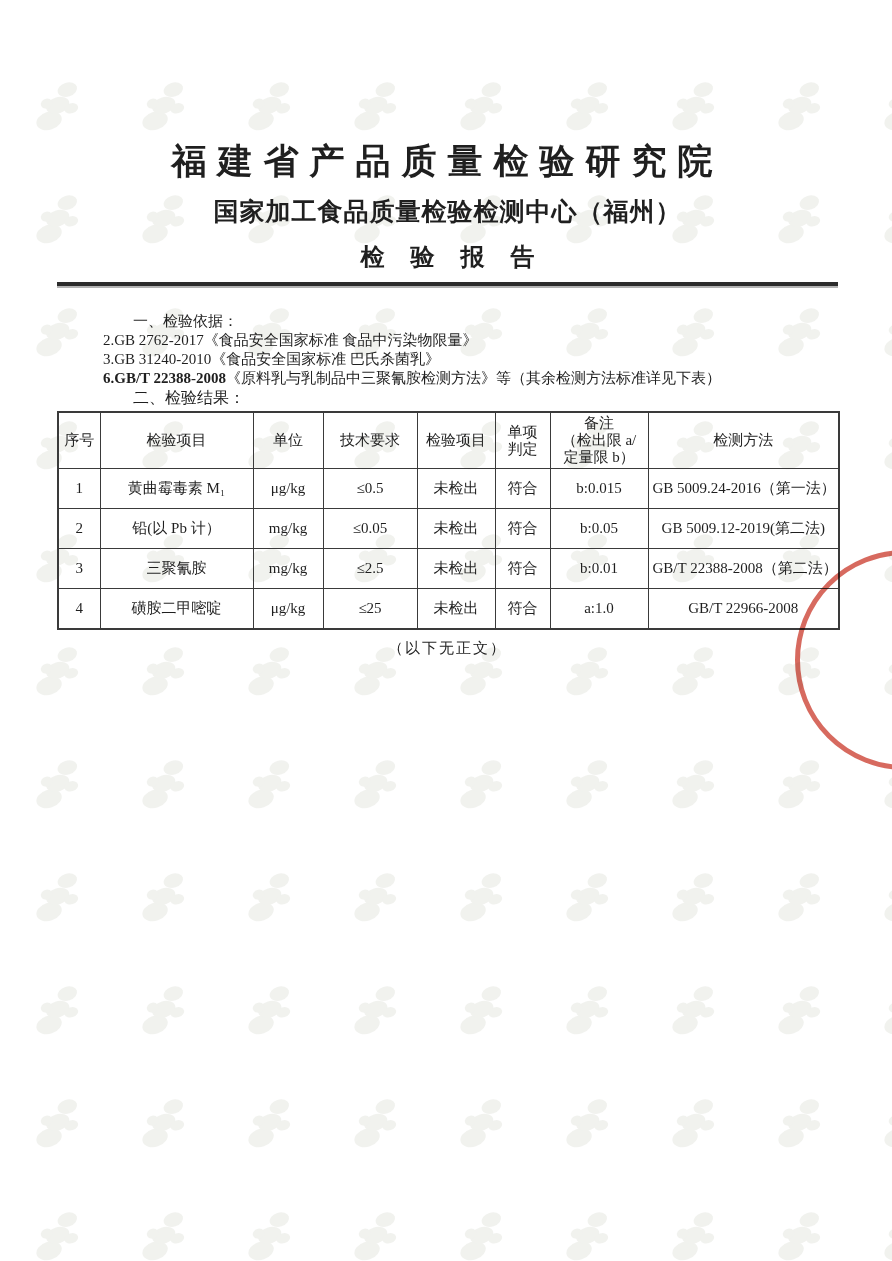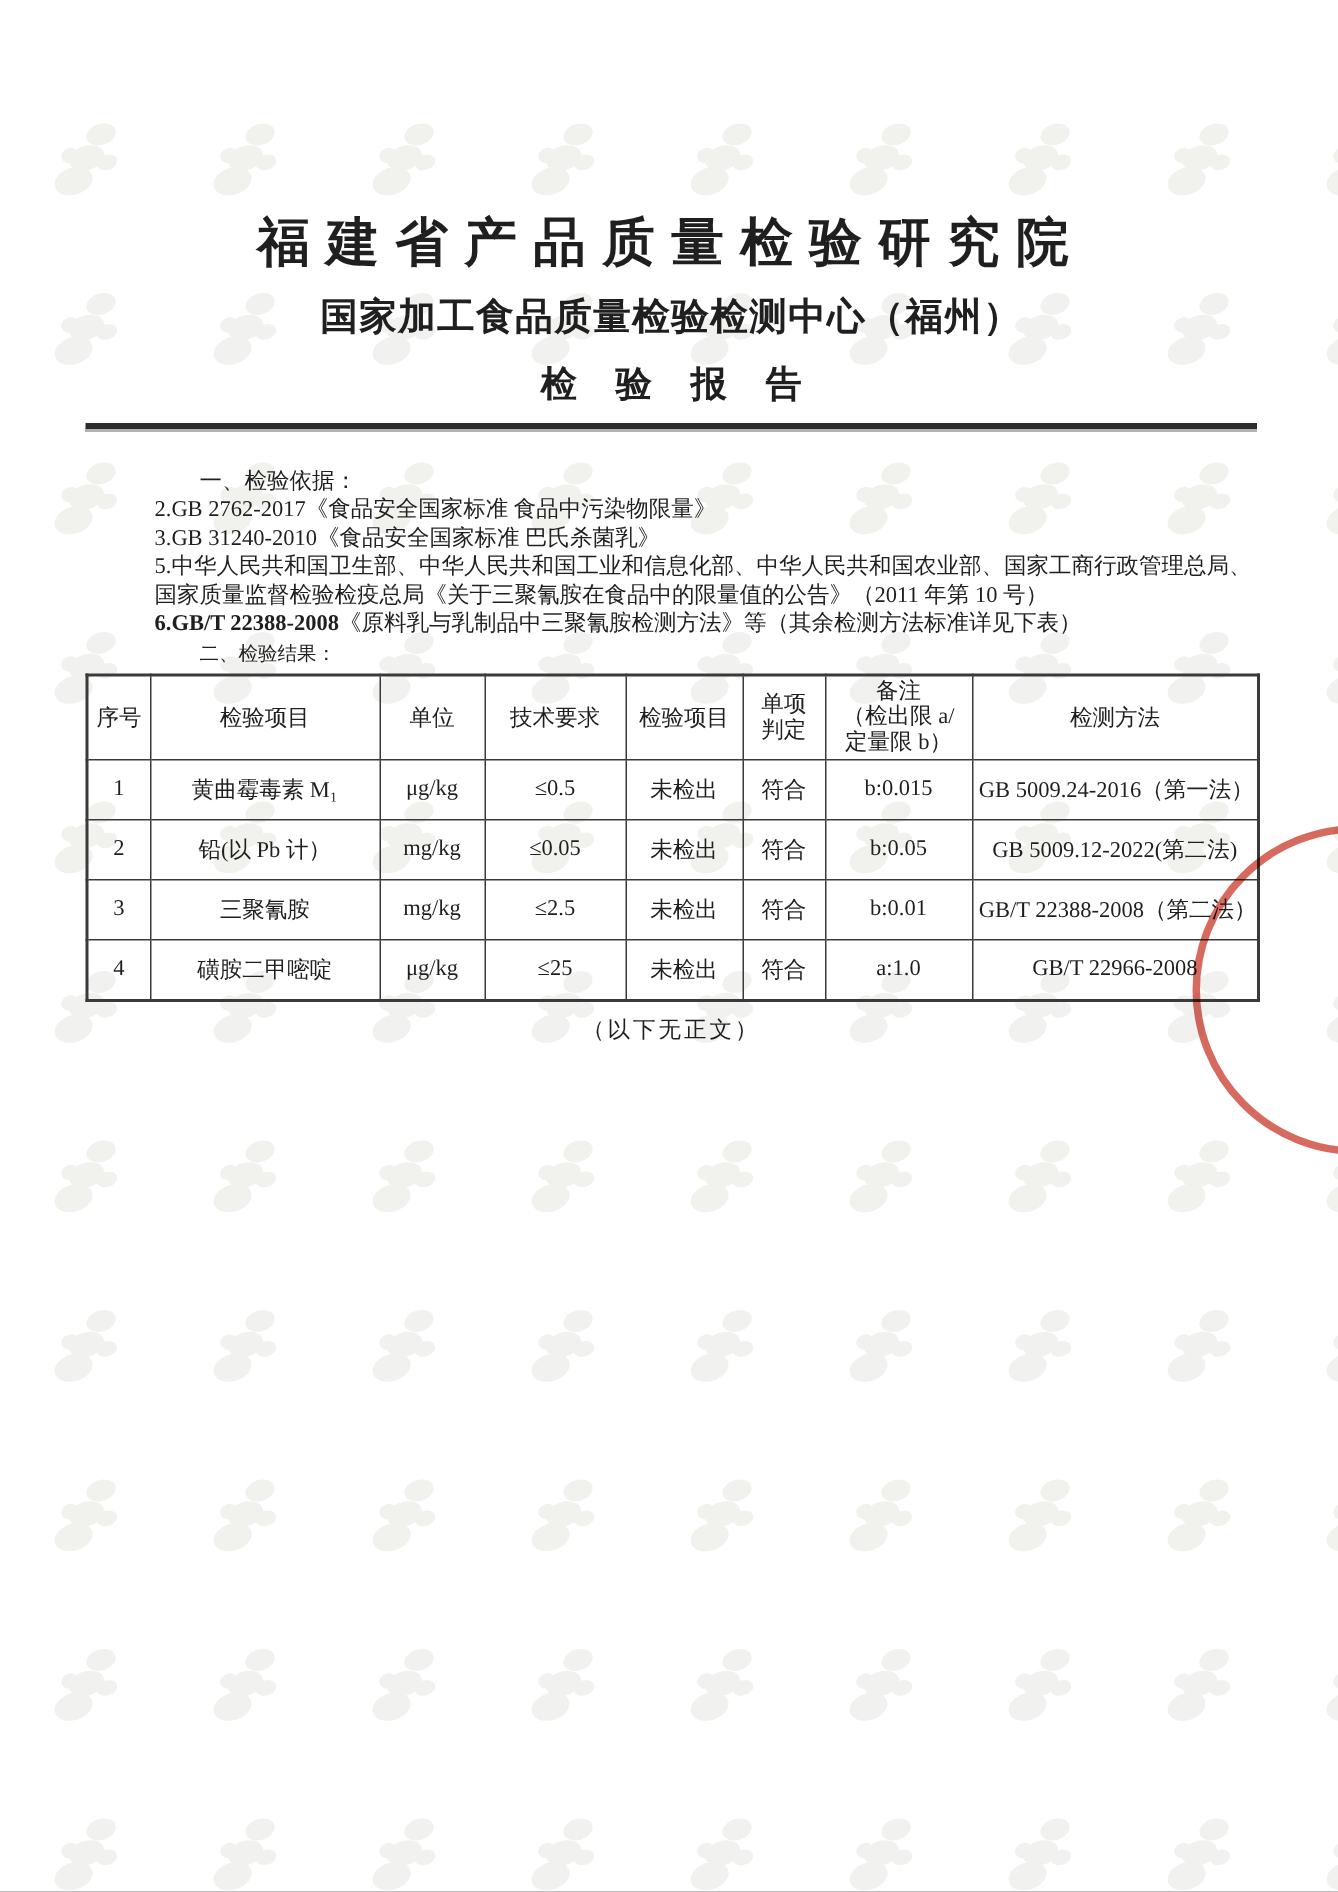--- a/index.html
+++ b/index.html
@@ -34,21 +34,21 @@
   .ri-left{flex:1;display:flex;gap:14px;white-space:nowrap;}
   .ri-center{flex:0 0 auto;white-space:nowrap;}
   .ri-right{flex:1;text-align:right;white-space:nowrap;letter-spacing:1px;}
   .thick-rule{
     margin-top:5px;height:4px;background:#2c2c2c;
     border-bottom:2px solid #b3b3b3;
   }
   .basis{margin-top:24px;font-size:15px;line-height:19px;}
   .basis-heading{margin-left:76px;}
   .basis-item{margin-left:46px;}
-  .results-heading{margin-left:76px;font-size:13px;line-height:19px;}
+  .results-heading{margin-left:76px;font-size:16px;line-height:19px;}
   .b{font-weight:bold;}
   table.results{
     margin-top:4px;border-collapse:collapse;table-layout:fixed;
     width:781px;font-size:15px;
   }
   table.results th,table.results td{
     border:1px solid #3a3a3a;text-align:center;vertical-align:middle;
     padding:2px 4px;font-weight:normal;overflow:hidden;
   }
   table.results{border:2px solid #3a3a3a;}
@@ -974,21 +974,20 @@
 
     <h3 class="report-title">检验报告</h3>
 
 
     <div class="thick-rule"></div>
 
     <div class="basis">
       <div class="basis-heading">一、检验依据：</div>
       <div class="basis-item">2.GB 2762-2017《食品安全国家标准 食品中污染物限量》</div>
       <div class="basis-item">3.GB 31240-2010《食品安全国家标准 巴氏杀菌乳》</div>
-      <div class="basis-item">5.中华人民共和国卫生部、中华人民共和国工业和信息化部、中华人民共和国农业部、国家工商行政管理总局、国家质量监督检验检疫总局《关于三聚氰胺在食品中的限量值的公告》（2011 年第 10 号）</div>
       <div class="basis-item">
         <span class="b">6.GB/T 22388-2008</span><span>《原料乳与乳制品中三聚氰胺检测方法》等（其余检测方法标准详见下表）</span>
       </div>
       <div class="results-heading">二、检验结果：</div>
     </div>
 
     <table class="results">
       <colgroup>
         <col style="width:42px">
           <col style="width:153px">
@@ -1026,21 +1025,21 @@
             <td class="cell-left cell-method">GB 5009.24-2016（第一法）</td>
           </tr>
           <tr>
             <td>2</td>
             <td class="cell-left">铅(以 Pb 计）</td>
             <td>mg/kg</td>
             <td>≤0.05</td>
             <td>未检出</td>
             <td>符合</td>
             <td>b:0.05</td>
-            <td class="cell-left cell-method">GB 5009.12-2022(第二法)</td>
+            <td class="cell-left cell-method">GB 5009.12-2019(第二法)</td>
           </tr>
           <tr>
             <td>3</td>
             <td class="cell-left">三聚氰胺</td>
             <td>mg/kg</td>
             <td>≤2.5</td>
             <td>未检出</td>
             <td>符合</td>
             <td>b:0.01</td>
             <td class="cell-left cell-method">GB/T 22388-2008（第二法）</td>

